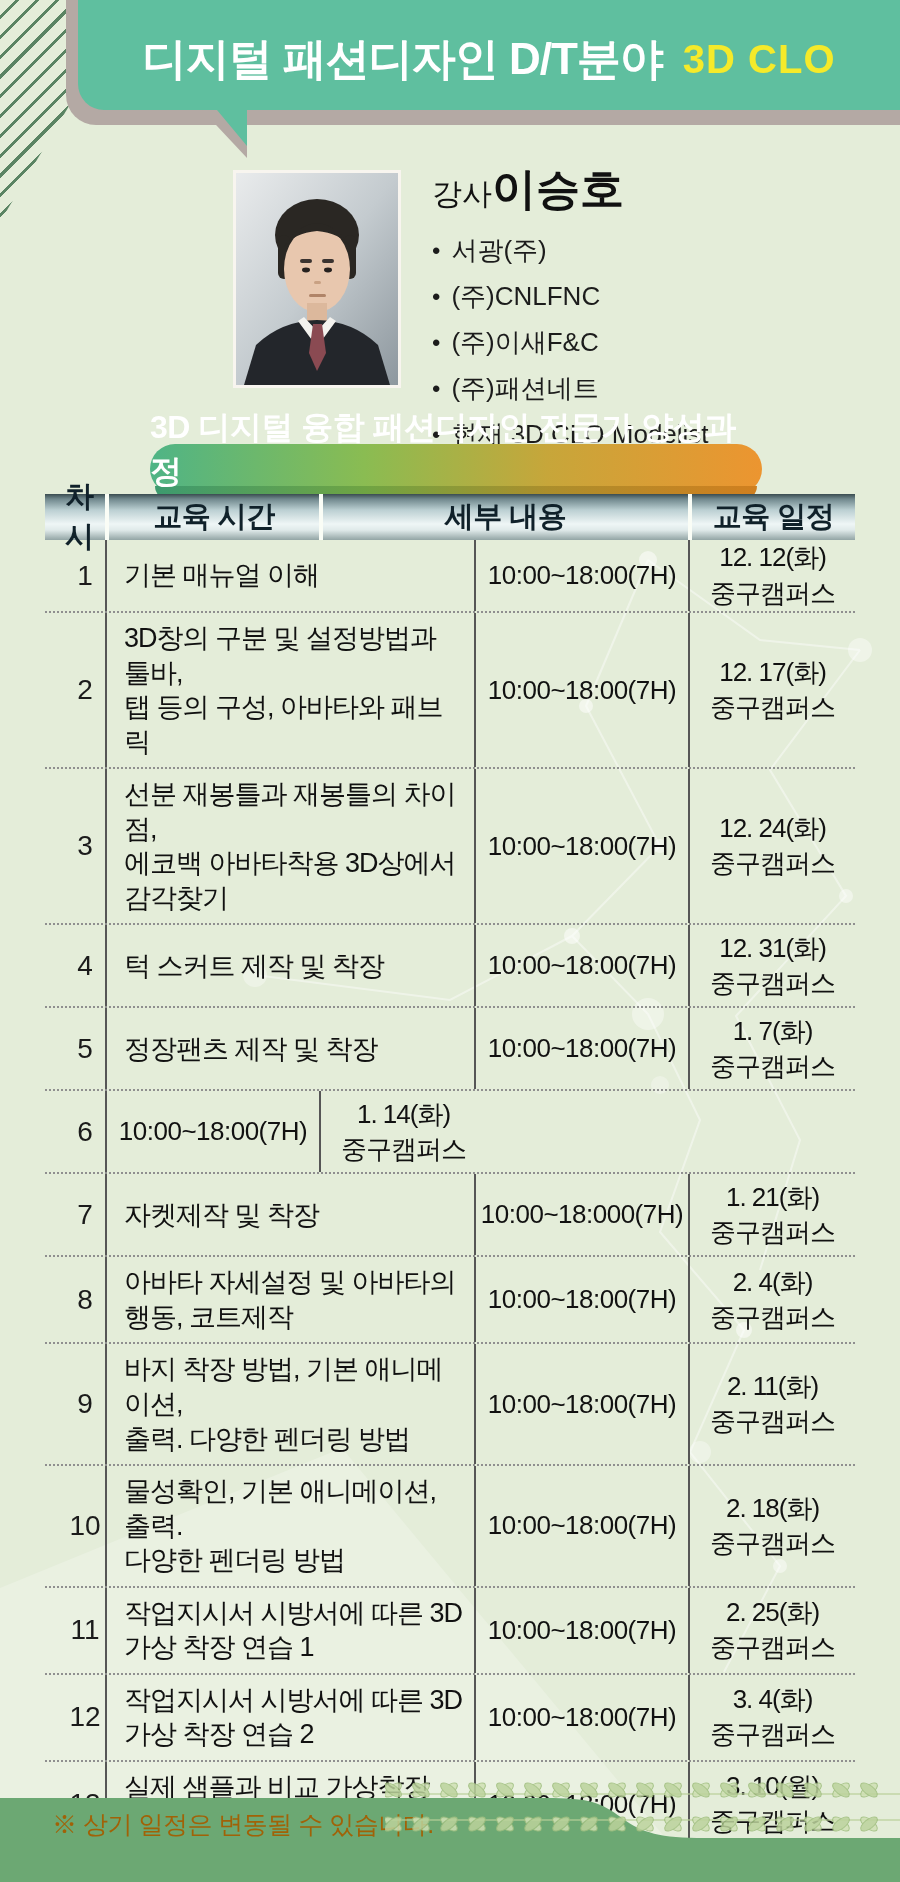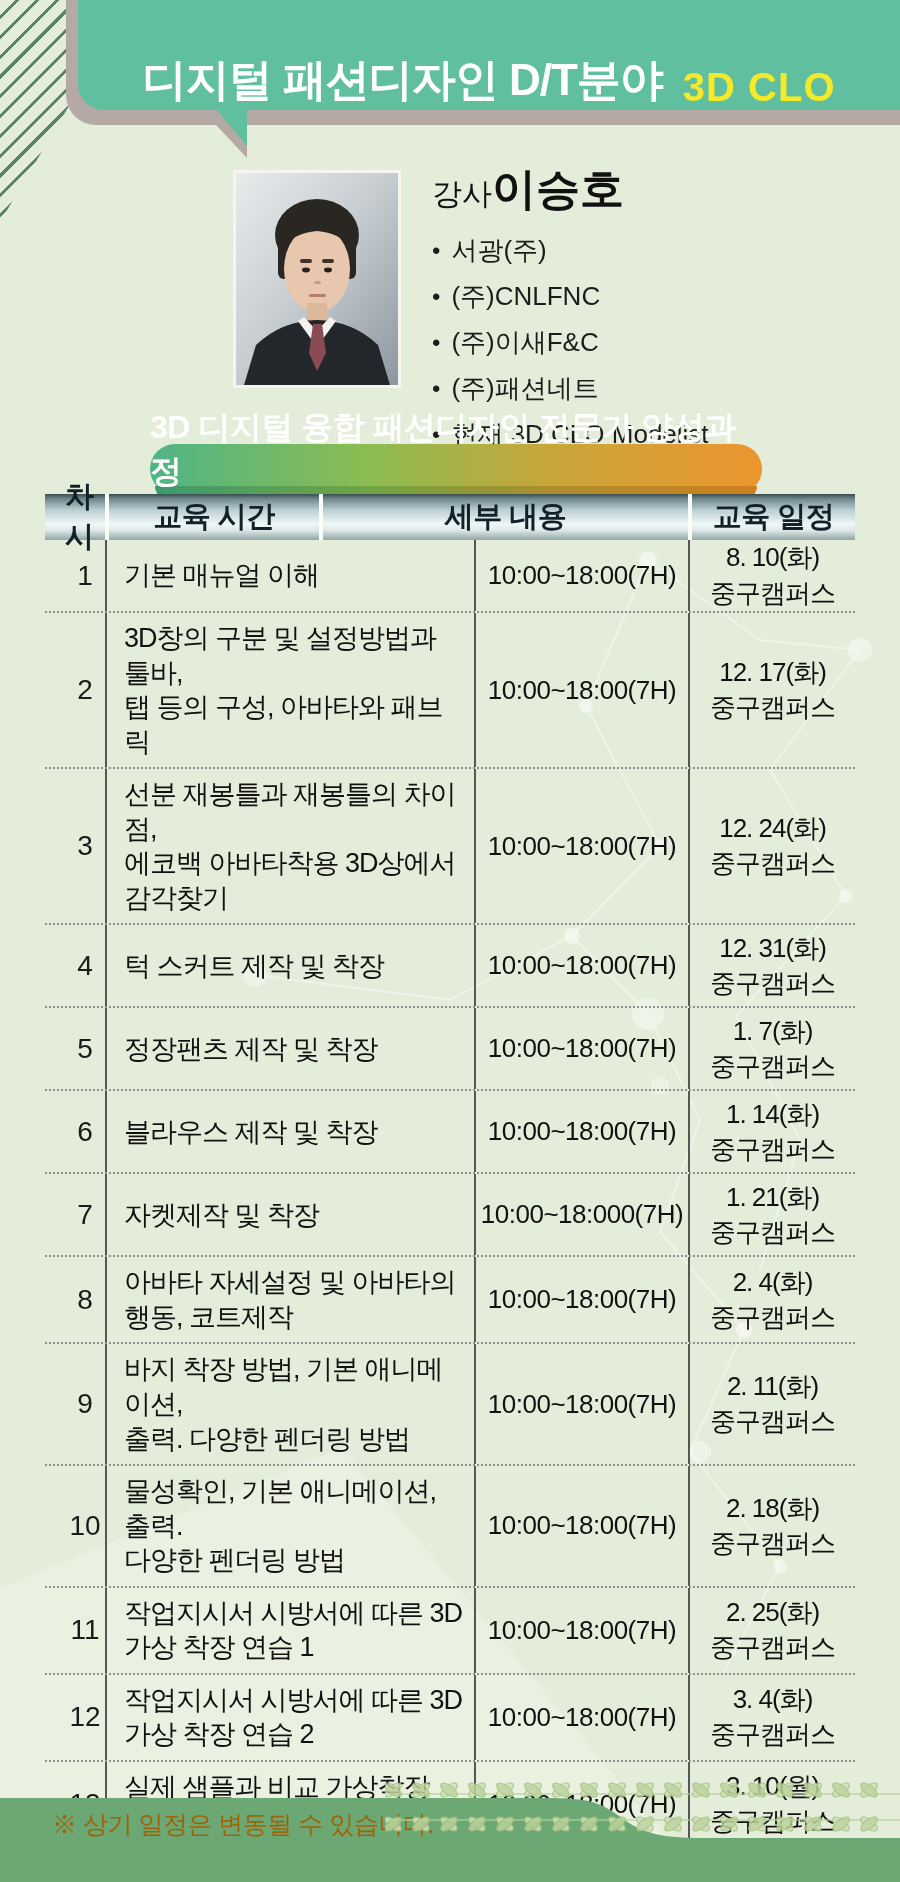--- a/index.html
+++ b/index.html
@@ -14,21 +14,21 @@
   .light-wedge{position:absolute;left:0;bottom:0;width:100%;height:700px;z-index:0;
            background:rgba(255,255,255,0.22);
            clip-path:polygon(0 58%,38% 38%,78% 100%,0 100%);}
   .network{position:absolute;left:0;top:0;z-index:1;pointer-events:none;}
 
   
   .bubble-shadow{position:absolute;left:66px;top:0;width:834px;height:125px;z-index:2;
            background:#b4a9a4;border-radius:0 0 0 30px;}
   .bubble{position:absolute;left:78px;top:0;width:822px;height:110px;z-index:3;
            background:#5fbf9f;border-radius:0 0 0 26px;
-           display:flex;align-items:flex-end;justify-content:center;gap:20px;padding-top:8px;}
+           display:flex;align-items:center;justify-content:center;gap:20px;padding-top:8px;}
   .bubble-tail{position:absolute;left:190px;top:110px;z-index:3;}
   .title-main{color:#ffffff;font-size:44px;font-weight:800;letter-spacing:-1px;}
   .title-accent{color:#f5ea2a;font-size:40px;font-weight:800;letter-spacing:1px;}
 
   
   .photo{position:absolute;left:233px;top:170px;width:168px;height:218px;z-index:2;
          border:3px solid #f8f5ef;background:#b9c2c6;}
   .instructor-info{position:absolute;left:432px;top:160px;z-index:2;}
   .instructor-head{font-size:30px;margin-bottom:14px;display:flex;gap:0;align-items:baseline;}
   .instructor-head .name{font-weight:800;font-size:44px;}
@@ -176,21 +176,21 @@
       <div class="hc c3">교육 시간</div>
       <div class="hc c2">세부 내용</div>
       <div class="hc c4">교육 일정</div>
     </div>
 
     <div class="tbody">
       <div class="row h1">
         <div class="cell c1">1</div>
         <div class="cell c2">기본 매뉴얼 이해</div>
         <div class="cell c3">10:00~18:00(7H)</div>
-        <div class="cell c4">8. 10(화)
+        <div class="cell c4">12. 12(화)
 중구캠퍼스</div>
       </div>
       <div class="row">
         <div class="cell c1">2</div>
         <div class="cell c2">3D창의 구분 및 설정방법과 툴바,
 탭 등의 구성, 아바타와 패브릭</div>
         <div class="cell c3">10:00~18:00(7H)</div>
         <div class="cell c4">12. 17(화)
 중구캠퍼스</div>
       </div>
@@ -212,21 +212,20 @@
       </div>
       <div class="row">
         <div class="cell c1">5</div>
         <div class="cell c2">정장팬츠 제작 및 착장</div>
         <div class="cell c3">10:00~18:00(7H)</div>
         <div class="cell c4">1. 7(화)
 중구캠퍼스</div>
       </div>
       <div class="row">
         <div class="cell c1">6</div>
-        <div class="cell c2">블라우스 제작 및 착장</div>
         <div class="cell c3">10:00~18:00(7H)</div>
         <div class="cell c4">1. 14(화)
 중구캠퍼스</div>
       </div>
       <div class="row">
         <div class="cell c1">7</div>
         <div class="cell c2">자켓제작 및 착장</div>
         <div class="cell c3">10:00~18:000(7H)</div>
         <div class="cell c4">1. 21(화)
 중구캠퍼스</div>

